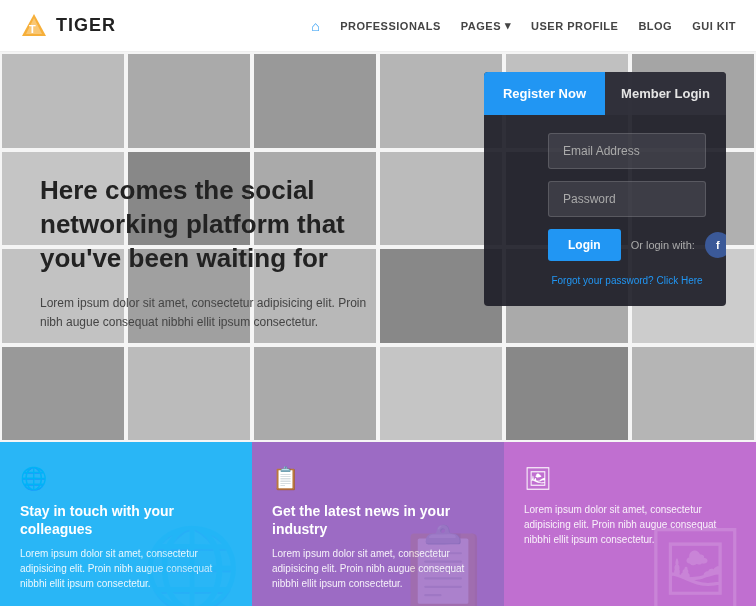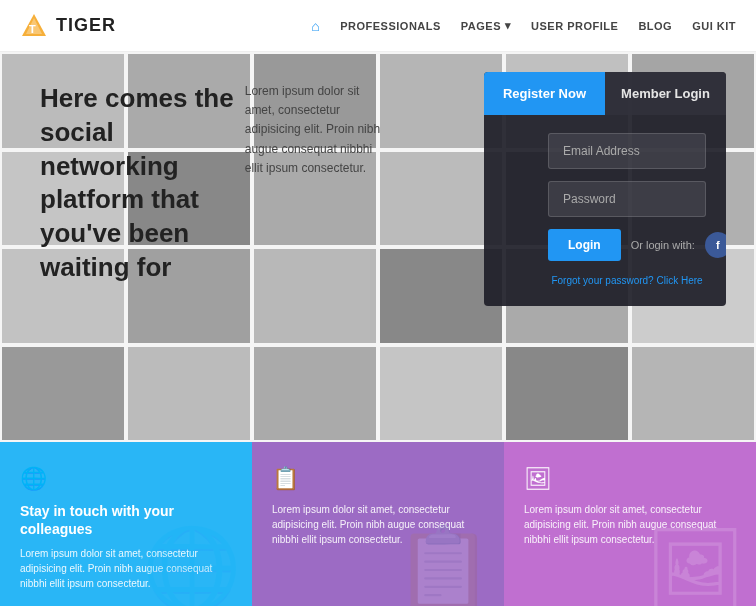--- a/index.html
+++ b/index.html
@@ -93,25 +93,26 @@
     .photo-cell::after {
       content: '';
       display: block;
       width: 100%;
       height: 100%;
       background: inherit;
     }
 
     .hero-content {
       position: absolute;
-      top: 0;
+      top: 6px;
       left: 0;
       width: 55%;
       height: 100%;
       display: flex;
+      flex-direction: column;
       justify-content: center;
       padding: 30px 30px 30px 40px;
     }
     .hero-title {
       font-size: 26px;
       font-weight: 900;
       color: #222;
       line-height: 1.3;
       margin-bottom: 18px;
     }
@@ -348,20 +349,21 @@
 
 <div class="bottom-sections">
   <div class="section-card blue">
     <div class="section-icon">🌐</div>
     <div class="section-title">Stay in touch with your colleagues</div>
     <div class="section-desc">Lorem ipsum dolor sit amet, consectetur adipisicing elit. Proin nibh augue consequat nibbhi ellit ipsum consectetur.</div>
     <div class="section-bg-icon">🌐</div>
   </div>
   <div class="section-card purple">
     <div class="section-icon">📋</div>
+    <div class="section-title">Get the latest news in your industry</div>
     <div class="section-desc">Lorem ipsum dolor sit amet, consectetur adipisicing elit. Proin nibh augue consequat nibbhi ellit ipsum consectetur.</div>
     <div class="section-bg-icon">📋</div>
   </div>
   <div class="section-card violet">
     <div class="section-icon">🖼</div>
     <div class="section-desc">Lorem ipsum dolor sit amet, consectetur adipisicing elit. Proin nibh augue consequat nibbhi ellit ipsum consectetur.</div>
     <div class="section-bg-icon">🖼</div>
   </div>
 </div>
 

